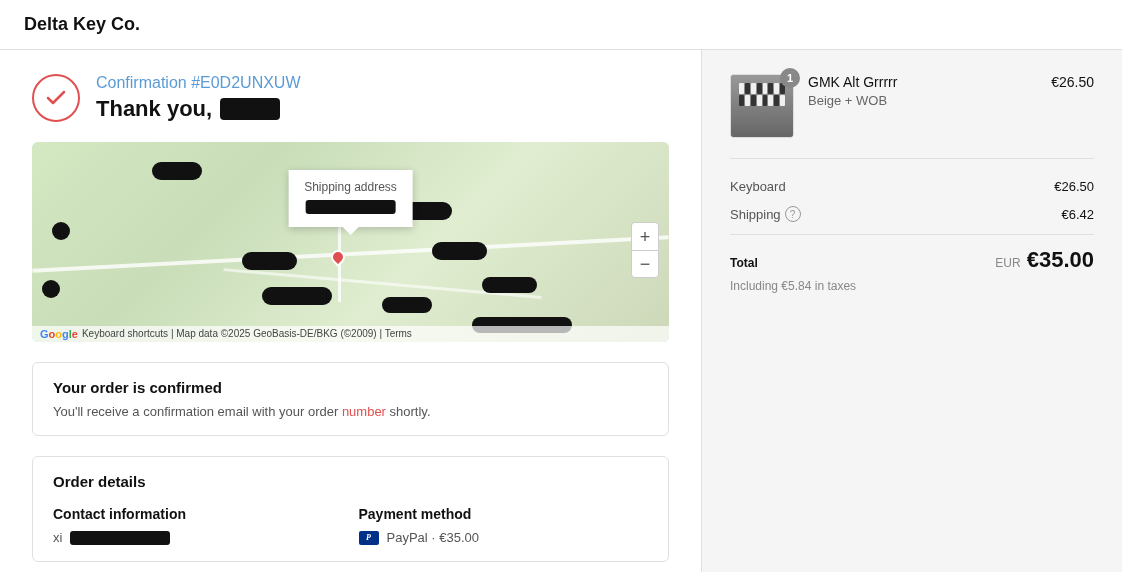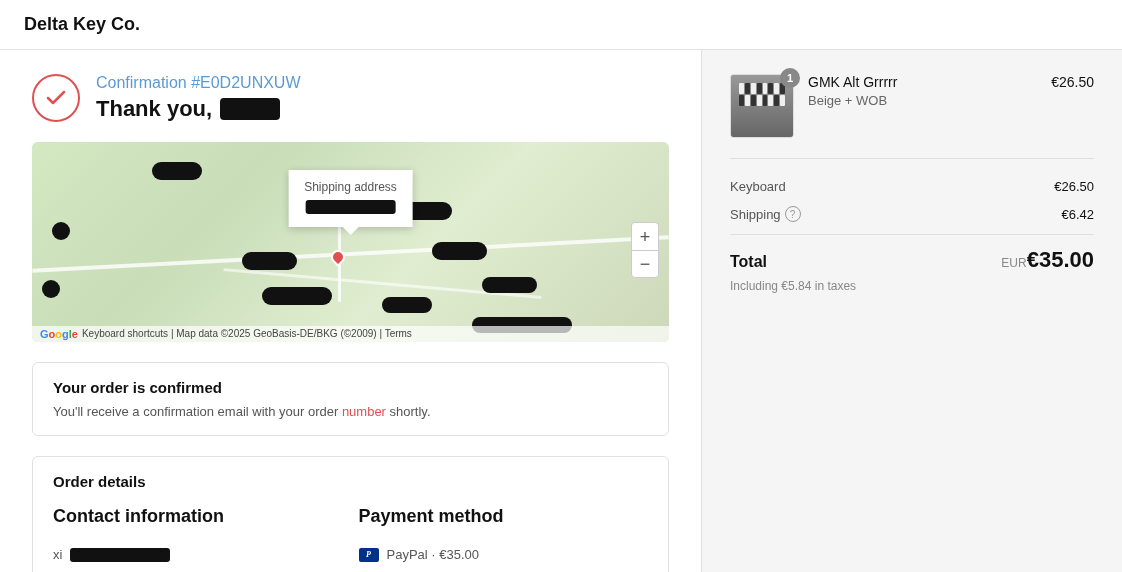--- a/index.html
+++ b/index.html
@@ -288,24 +288,24 @@
       margin-bottom: 16px;
     }
 
     .order-details-grid {
       display: grid;
       grid-template-columns: 1fr 1fr;
       gap: 16px;
     }
 
     .details-col-title {
-      font-size: 18px;
+      font-size: 14px;
       font-weight: 600;
       color: #111;
-      margin-bottom: 20px;
+      margin-bottom: 8px;
     }
 
     .details-col-value {
       font-size: 13px;
       color: #555;
       display: flex;
       align-items: center;
       gap: 8px;
     }
 
@@ -462,28 +462,29 @@
     }
 
     .total-row {
       display: flex;
       justify-content: space-between;
       align-items: baseline;
       margin-bottom: 6px;
     }
 
     .total-label {
-      font-size: 16px;
+      font-size: 12px;
       font-weight: 600;
       color: #111;
     }
 
     .total-value-wrapper {
       display: flex;
       align-items: baseline;
+      gap: 6px;
     }
 
     .total-currency {
       font-size: 12px;
       color: #888;
     }
 
     .total-value {
       font-size: 22px;
       font-weight: 700;

